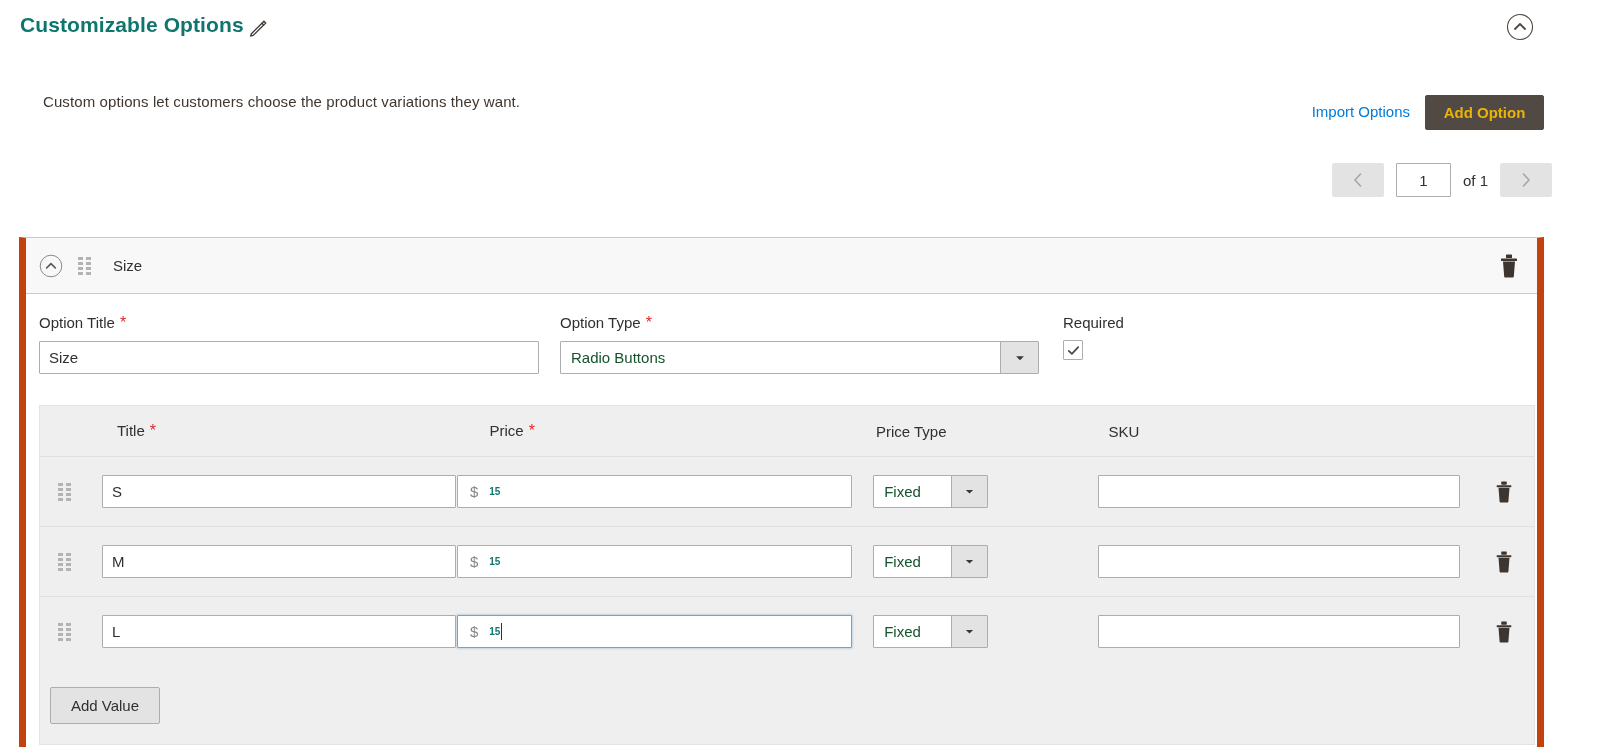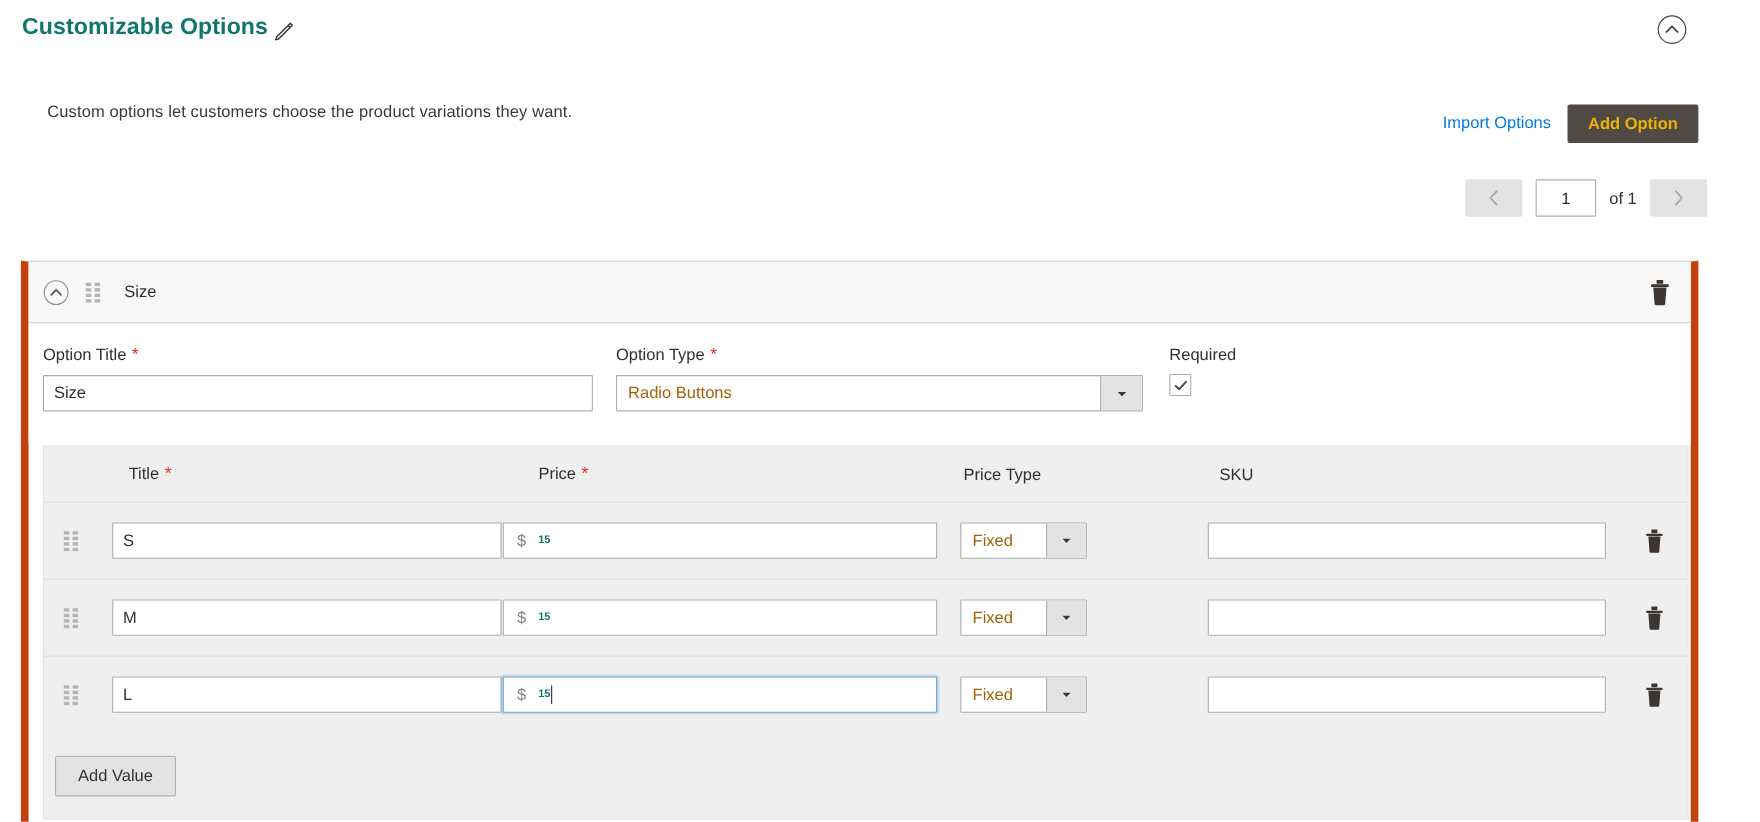--- a/index.html
+++ b/index.html
@@ -101,21 +101,21 @@
     font-family: "Liberation Sans", sans-serif; outline: none;
   }
   .field-title { left: 13px; top: 20px; }
   .field-title .text-input { width: 500px; }
   .field-type { left: 534px; top: 20px; }
   .select-wrap {
     position: relative; width: 479px; height: 33px;
     border: 1px solid #adadad; border-radius: 1px; background: #fff;
     display: flex; align-items: center; cursor: pointer;
   }
-  .select-value { padding-left: 10px; font-size: 15px; color: #a16207; }
+  .select-value { padding-left: 10px; font-size: 15px; color: #14532d; }
   .select-arrow {
     position: absolute; right: 0; top: 0; width: 38px; height: 31px;
     background: #e3e3e3; border-left: 1px solid #adadad;
     display: flex; align-items: center; justify-content: center;
   }
   .field-required { left: 1037px; top: 20px; }
   .checkbox {
     width: 20px; height: 20px; border: 1px solid #adadad; border-radius: 1px;
     background: #fff; display: flex; align-items: center; justify-content: center;
     cursor: pointer; margin-top: 2px;

